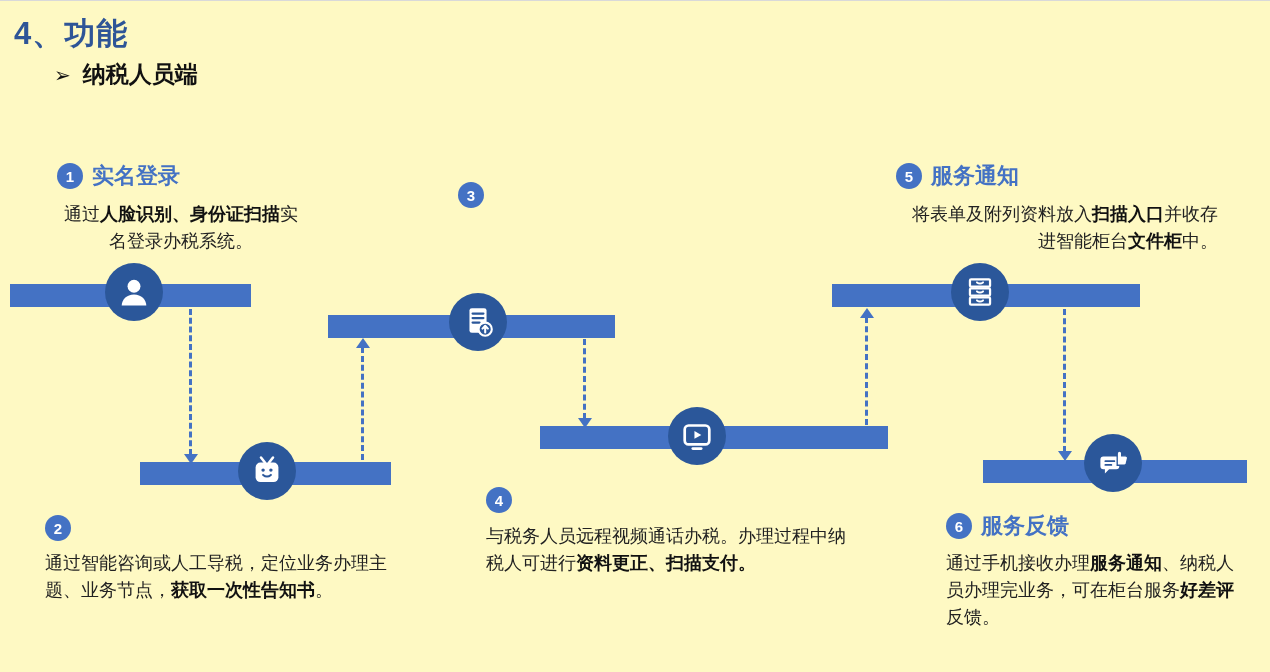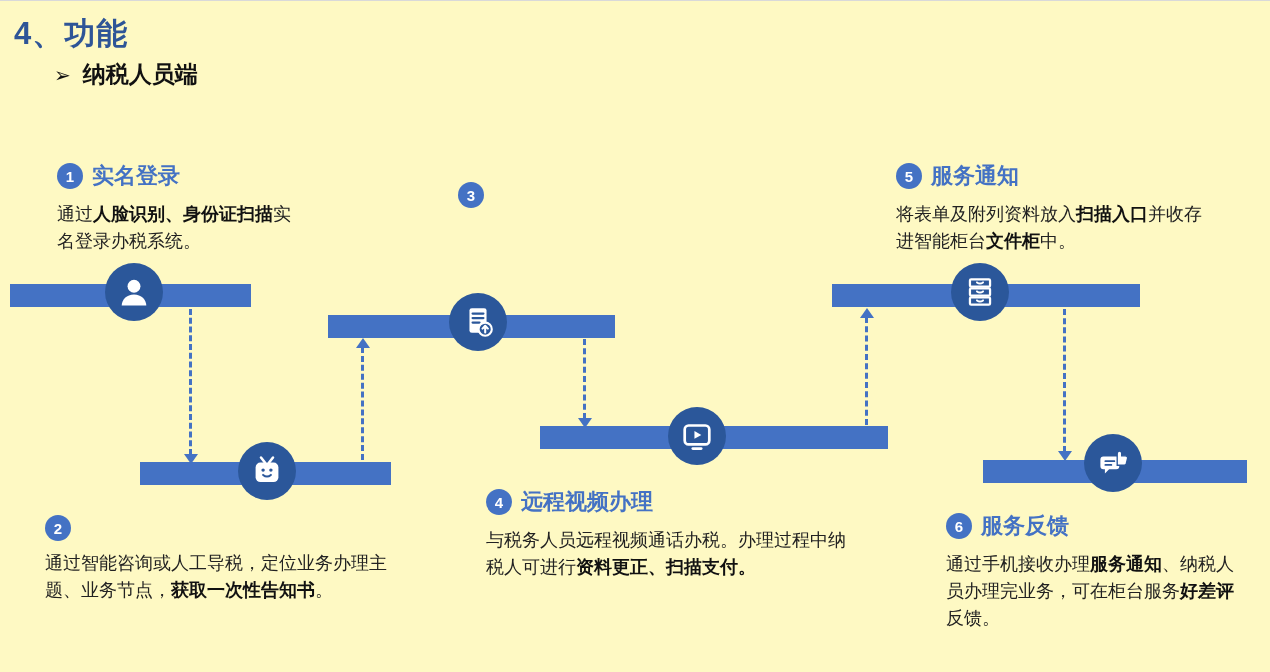--- a/index.html
+++ b/index.html
@@ -22,26 +22,26 @@
   .step{position:absolute;}
   .step-head{display:flex;align-items:center;gap:9px;margin-bottom:10px;}
   .badge{
     width:26px;height:26px;border-radius:50%;background:var(--heading);
     color:#fff;font-size:15px;font-weight:bold;display:flex;align-items:center;justify-content:center;
     flex:0 0 26px;
   }
   .step-title{font-size:22px;font-weight:bold;color:var(--heading);white-space:nowrap;}
   .step-desc{margin:0;font-size:18px;line-height:27px;color:var(--body);word-break:break-all;}
   .step-desc b{font-weight:bold;color:#111;}
-  .s1{left:57px;top:160px;} .s1 .step-desc{width:248px;}
+  .s1{left:57px;top:160px;} .s1 .step-desc{width:248px;text-align:center;}
   .s2{left:45px;top:514px;} .s2 .step-desc{width:362px;font-family:Liberation Mono, monospace;}
   .s3{left:458px;top:181px;} .s3 .step-desc{width:300px;}
   .s4{left:486px;top:486px;} .s4 .step-desc{width:362px;}
-  .s5{left:896px;top:160px;} .s5 .step-desc{width:322px;}
-  .s6{left:946px;top:510px;} .s6 .step-desc{width:300px;}
+  .s5{left:896px;top:160px;} .s5 .step-desc{width:322px;text-align:right;}
+  .s6{left:946px;top:510px;} .s6 .step-desc{width:300px;font-family:Liberation Mono, monospace;}
   
   .bar{position:absolute;height:23px;background:var(--bar);}
   .bar1{left:10px;top:283px;width:241px;}
   .bar2{left:140px;top:461px;width:251px;}
   .bar3{left:328px;top:314px;width:287px;}
   .bar4{left:540px;top:425px;width:348px;}
   .bar5{left:832px;top:283px;width:308px;}
   .bar6{left:983px;top:459px;width:264px;}
   
   .node{
@@ -96,21 +96,20 @@
 
   <div class="step s3">
     <div class="step-head">
       <span class="badge">3</span>
     </div>
   </div>
 
   <div class="step s4">
     <div class="step-head">
       <span class="badge">4</span>
-      <span class="step-title">远程视频办理</span>
     </div>
     <p class="step-desc"><span>与税务人员远程视频通话办税。办理过程中纳税人可进行</span><b>资料更正、扫描支付。</b></p>
   </div>
 
   <div class="step s5">
     <div class="step-head">
       <span class="badge">5</span>
       <span class="step-title">服务通知</span>
     </div>
     <p class="step-desc"><span>将表单及附列资料放入</span><b>扫描入口</b><span>并收存进智能柜台</span><b>文件柜</b><span>中。</span></p>

